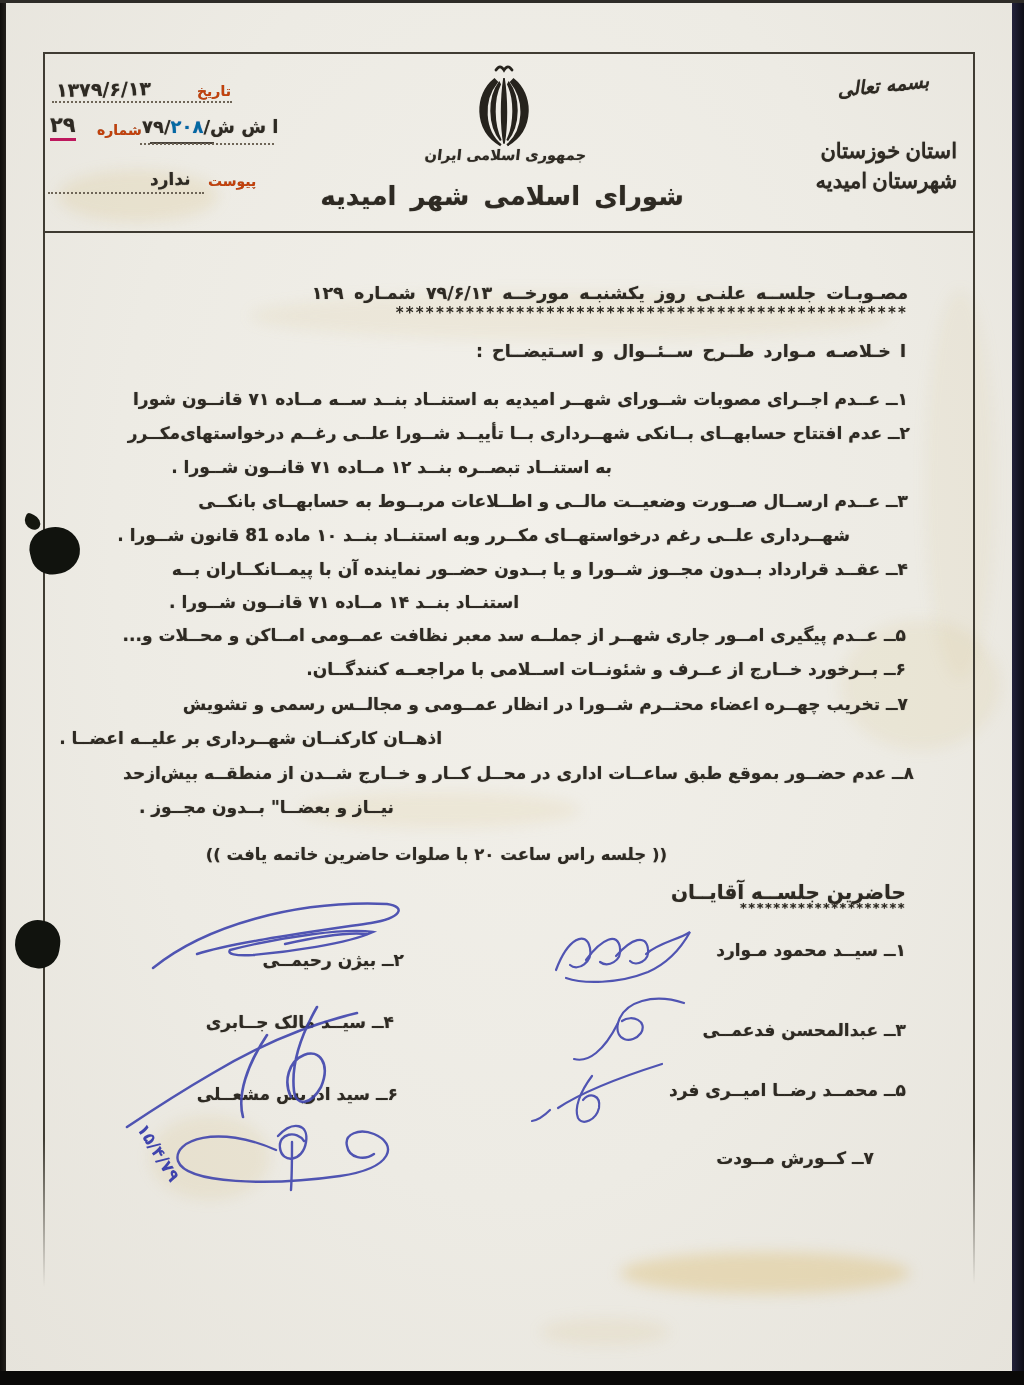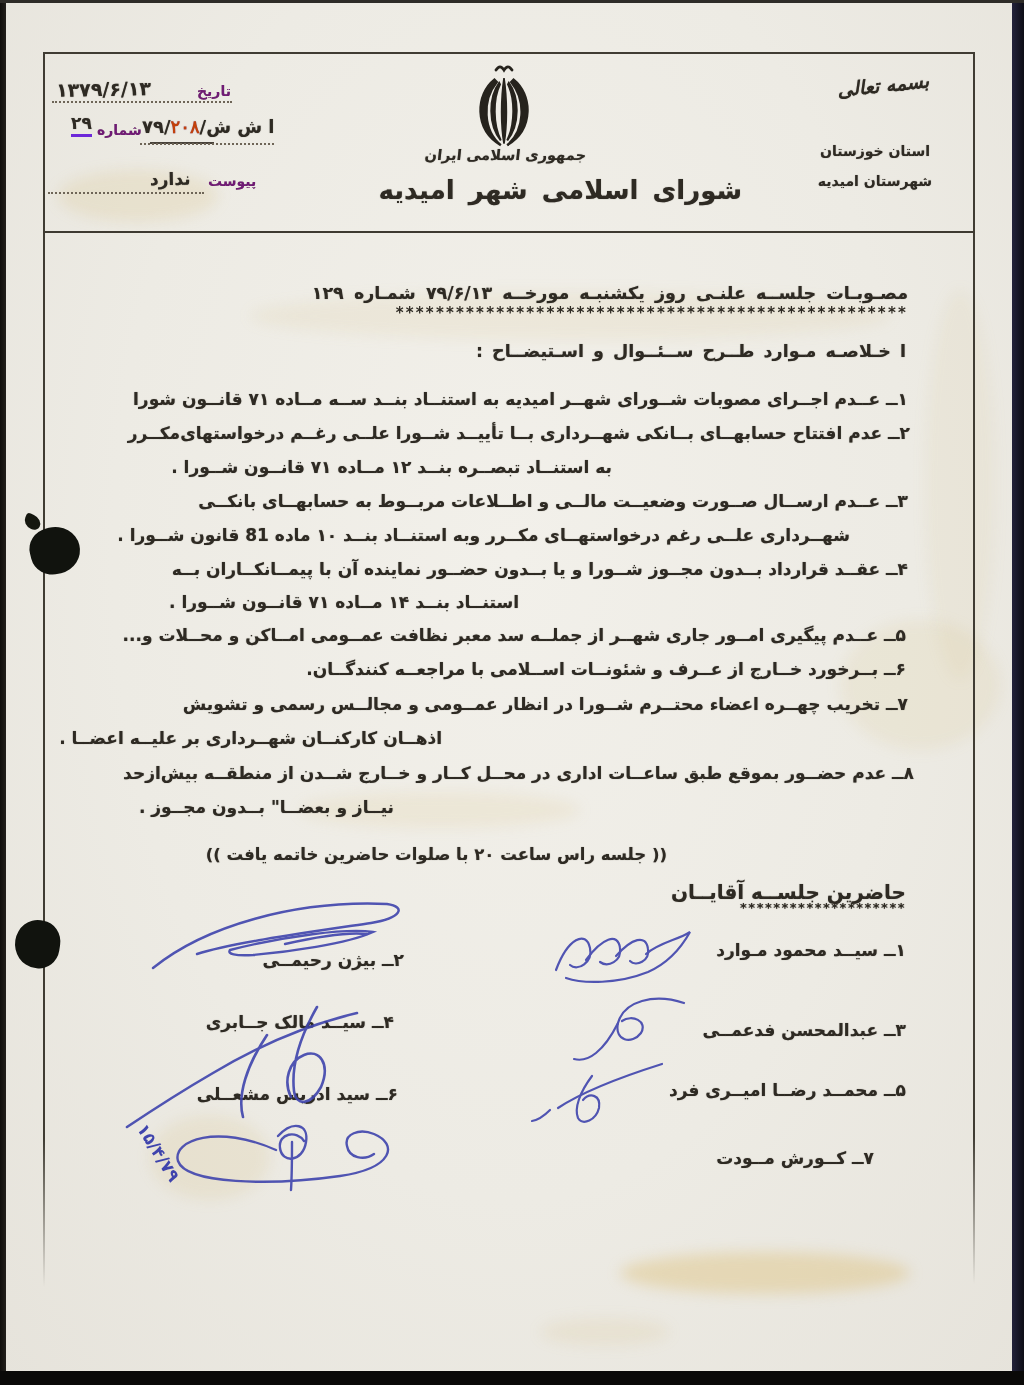--- a/index.html
+++ b/index.html
@@ -15,43 +15,43 @@
   .edge-right { left:1012px; top:0; width:12px; height:1385px; background:linear-gradient(to right,#23223a,#0d0d16); }
   .edge-bottom{ left:0; top:1371px; width:1024px; height:14px; background:#0a0908; }
   .edge-top   { left:0; top:0; width:1024px; height:3px; background:#2e2c28; }
   
   .frame-top   { left:43px; top:52px;  width:932px; height:2px; background:#403c33; }
   .frame-left  { left:43px; top:52px;  width:2px; height:1235px; background:linear-gradient(to bottom,#403c33 88%,rgba(64,60,51,0)); }
   .frame-right { left:973px; top:52px; width:2px; height:1232px; background:linear-gradient(to bottom,#403c33 88%,rgba(64,60,51,0)); }
   .divider     { left:43px; top:231px; width:932px; height:2px; background:#3e3a31; }
   
   .ink   { color:#2e2a23; font-weight:700; text-shadow:0 0 1px rgba(50,44,34,.55); }
-  .label { color:#701a75; font-weight:600; font-size:14px; text-shadow:0 0 .5px rgba(74,69,59,.5); }
+  .label { color:#c2410c; font-weight:600; font-size:14px; text-shadow:0 0 .5px rgba(74,69,59,.5); }
   .rtl   { direction:rtl; unicode-bidi:isolate; white-space:nowrap; }
   .dots  { border-bottom:2px dotted #6e6557; height:2px; }
   
   .date-val { left:56px; top:78px; font-size:19px; transform:rotate(-1deg); letter-spacing:1px; }
   .date-lbl { left:197px; top:83px; }
   .dots-date{ left:52px; top:101px; width:180px; }
-  .num-hand { left:50px; top:113px; font-size:17px; border-bottom:3px solid #6d28d9; padding-bottom:1px;margin-left:21px; }
+  .num-hand { left:50px; top:113px; font-size:21px; border-bottom:3px solid #be185d; padding-bottom:1px; }
   .num-lbl  { left:97px; top:122px; }
-  .num-val  { left:142px; top:116px; display:flex; direction:ltr; font-size:18px; }
-  .violet   { color:#c2410c; text-shadow:0 0 1px rgba(90,80,196,.6);font-family:Liberation Serif, serif; }
+  .num-val  { left:142px; top:116px; display:flex; direction:ltr; font-size:18px;align-items:center; }
+  .violet   { color:#0369a1; text-shadow:0 0 1px rgba(90,80,196,.6); }
   .mid-underline { left:150px; top:142px; width:64px; height:2px; background:#48423a; }
   .dots-num { left:140px; top:143px; width:134px; }
   .att-lbl  { left:208px; top:173px; }
   .att-val  { left:150px; top:169px; font-size:17px; transform:rotate(-1deg); }
   .dots-att { left:48px; top:192px; width:156px; }
   
   .besmele  { left:818px; top:74px; width:130px; font-size:19px; font-style:italic; transform:rotate(-6deg); text-align:center; }
-  .region   { left:793px; top:136px; width:164px; text-align:center; font-size:14px; line-height:30px; }
+  .region   { left:793px; top:136px; width:164px; font-size:21px; line-height:30px;font-family:Liberation Serif, serif; }
   
   .emblem   { left:462px; top:62px; width:84px; height:88px; }
   .emb-cap  { left:413px; top:147px; width:185px; text-align:center; font-size:14.5px; transform:skewX(-6deg); }
-  .org-title{ left:262px; top:175px; width:480px; font-size:26px; word-spacing:5px; }
+  .org-title{ left:262px; top:181px; width:480px; text-align:center; font-size:26px; word-spacing:5px; }
   
   .bl { position:absolute; direction:rtl; white-space:nowrap; font-size:17px; }
   .session-title { top:283px; right:116px; font-size:17.5px; word-spacing:4px; }
   .stars-long  { top:304px; right:116px; font-size:15px; letter-spacing:2.2px; font-weight:700; color:#2e2a23; }
   .summary     { top:341px; right:118px; font-size:17.5px; word-spacing:3px; }
   .i0 {top:389px; right:116px} .i1 {top:423px; right:114px} .i2 {top:457px; right:412px}
   .i3 {top:491px; right:116px} .i4 {top:525px; right:174px} .i5 {top:559px; right:116px}
   .i6 {top:592px; right:505px} .i7 {top:625px; right:118px} .i8 {top:659px; right:118px}
   .i9 {top:694px; right:116px} .i10{top:728px; right:582px} .i11{top:763px; right:110px}
   .i12{top:797px; right:630px}

